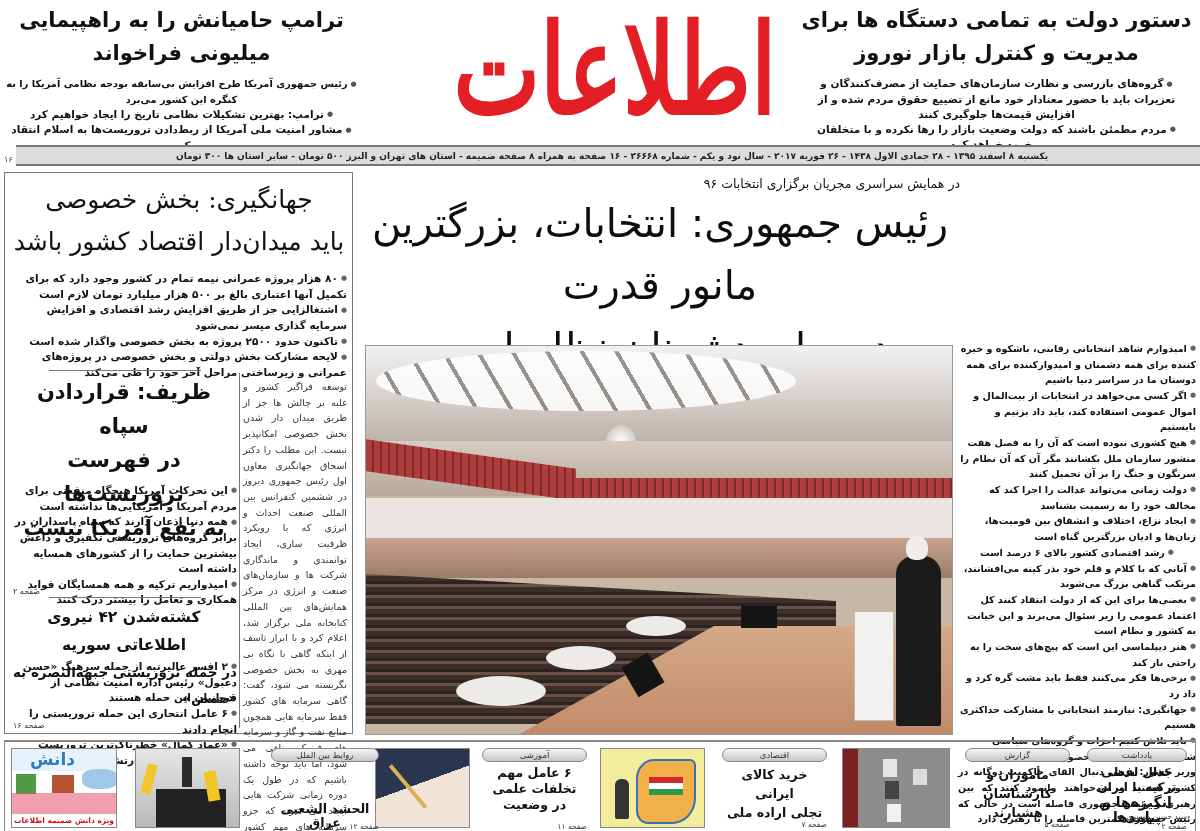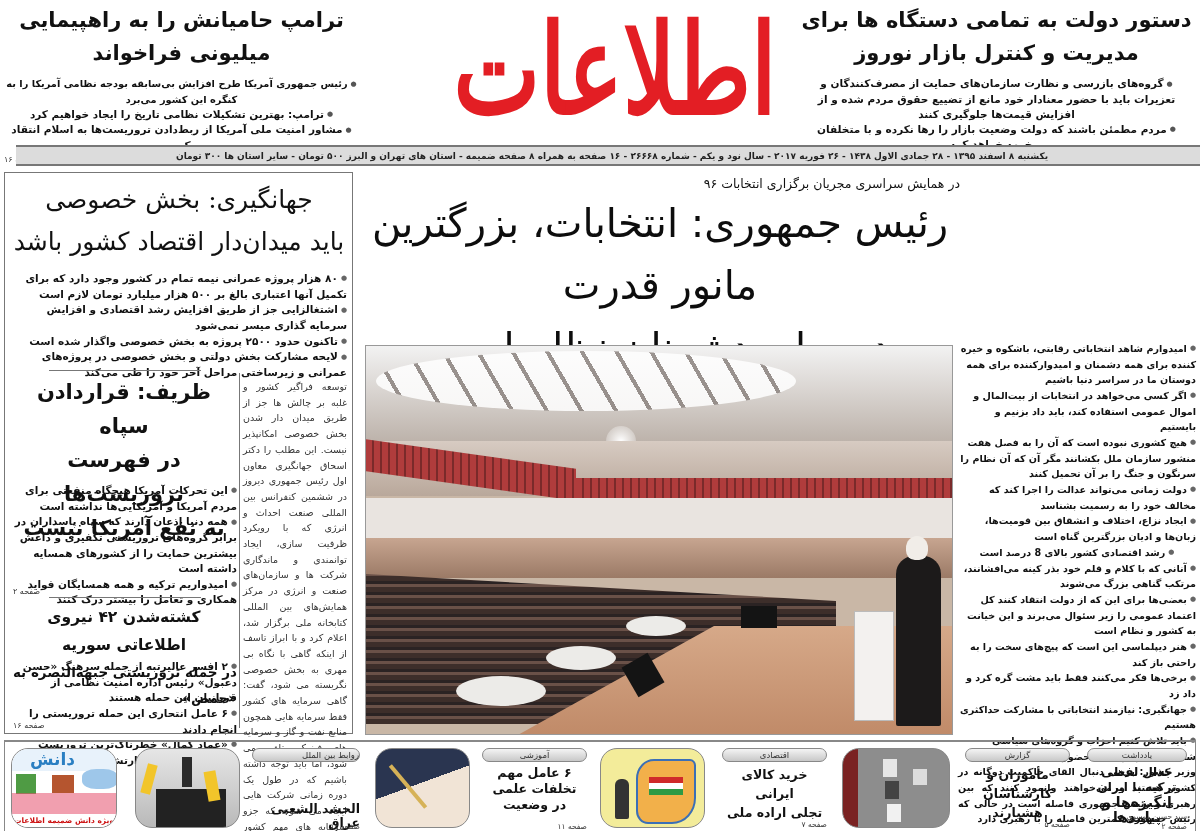--- a/index.html
+++ b/index.html
@@ -46,21 +46,21 @@
   #right-col { position: absolute; left: 958px; top: 341px; width: 238px; }
   #right-col .bullets li { font-size: 9.6px; line-height: 15.6px; }
 
   
   #bottom-band { position: absolute; left: 4px; top: 740px; width: 1192px; height: 91px; border-top: 2px solid #888; border-left: 1px solid #888; border-right: 1px solid #888; }
   .teaser { position: absolute; top: 6px; height: 83px; text-align: center; }
   .t-label { display: block; margin: 0 auto 3px; width: 100%; height: 14px; border: 1px solid #888; border-radius: 8px; background: linear-gradient(#f4f4f4, #c8c8c8); font-size: 8.5px; line-height: 12px; color: #333; }
   .t-head { font-weight: bold; font-size: 12.5px; line-height: 19px; color: #111; }
   .t-page { position: absolute; right: 0; bottom: 2px; font-size: 7.5px; color: #333; }
   .t-author { position: absolute; right: 0; bottom: 12px; font-size: 7.5px; color: #333; }
-  .thumb { position: absolute; top: 6px; height: 80px; border: 1px solid #888; border-radius: 17px; overflow: hidden; }
+  .thumb { position: absolute; top: 6px; height: 80px; border: 1px solid #888; border-radius: 0; overflow: hidden; }
 </style>
 </head>
 <body>
 
 <div class="top-story" style="right:6px; width:395px;">
   <div class="h">دستور دولت به تمامی دستگاه ها برای</div>
   <div class="h">مدیریت و کنترل بازار نوروز</div>
   <ul>
     <li>گروه‌های بازرسی و نظارت سازمان‌های حمایت از مصرف‌کنندگان و تعزیرات باید با حضور معنادار خود مانع از تضییع حقوق مردم شده و از افزایش قیمت‌ها جلوگیری کنند</li>
     <li>مردم مطمئن باشند که دولت وضعیت بازار را رها نکرده و با متخلفان برخورد خواهد کرد</li>
@@ -122,21 +122,21 @@
   <div class="ph" style="left:375px;top:260px;width:36px;height:22px;background:#141414;"></div>
 </div>
 
 <div id="right-col">
   <ul class="bullets">
     <li>امیدوارم شاهد انتخاباتی رقابتی، باشکوه و خیره کننده برای همه دشمنان و امیدوارکننده برای همه دوستان ما در سراسر دنیا باشیم</li>
     <li>اگر کسی می‌خواهد در انتخابات از بیت‌المال و اموال عمومی استفاده کند، باید داد بزنیم و بایستیم</li>
     <li>هیچ کشوری نبوده است که آن را به فصل هفت منشور سازمان ملل بکشانند مگر آن که آن نظام را سرنگون و جنگ را بر آن تحمیل کنند</li>
     <li>دولت زمانی می‌تواند عدالت را اجرا کند که مخالف خود را به رسمیت بشناسد</li>
     <li>ایجاد نزاع، اختلاف و انشقاق بین قومیت‌ها، زبان‌ها و ادیان بزرگترین گناه است</li>
-    <li style="text-align:center;">رشد اقتصادی کشور بالای 8 درصد است</li>
+    <li style="text-align:center;">رشد اقتصادی کشور بالای ۶ درصد است</li>
     <li>آنانی که با کلام و قلم خود بذر کینه می‌افشانند، مرتکب گناهی بزرگ می‌شوند</li>
     <li>بعضی‌ها برای این که از دولت انتقاد کنند کل اعتماد عمومی را زیر سئوال می‌برند و این خیانت به کشور و نظام است</li>
     <li>هنر دیپلماسی این است که پیچ‌های سخت را به راحتی باز کند</li>
     <li>برخی‌ها فکر می‌کنند فقط باید مشت گره کرد و داد زد</li>
     <li>جهانگیری: نیازمند انتخاباتی با مشارکت حداکثری هستیم</li>
     <li>باید تلاش کنیم احزاب و گروه‌های سیاسی شناسنامه‌دار در صحنه حضور فعال داشته باشند</li>
   </ul>
   <div style="font-size:9.6px;font-weight:bold;line-height:15.6px;text-align:justify;">وزیر کشور: برخی دنبال القای حاکمیت دوگانه در کشور هستند و می‌خواهند وانمود کنند که بین رهبری و رئیس جمهوری فاصله است در حالی که رئیس جمهوری کمترین فاصله را با رهبری دارد</div>
 
 </div>
@@ -225,21 +225,21 @@
     <span class="t-label">آموزشی</span>
     <div class="t-head" style="line-height:16px;">۶ عامل مهم</div>
     <div class="t-head" style="line-height:16px;">تخلفات علمی</div>
     <div class="t-head" style="line-height:16px;">در وضعیت</div>
     <div class="t-page" style="bottom:0;">صفحه ۱۱</div>
   </div>
   <div class="thumb" style="right:725px;width:95px;background:linear-gradient(160deg,#2a3550 0 45%,#f1e4d6 45% 100%);">
     <div class="ph" style="left:30px;top:10px;width:4px;height:55px;background:#d6b257;transform:rotate(-40deg);"></div>
   </div>
 
-  <div class="teaser" style="right:835px;width:108px;text-align:right;">
+  <div class="teaser" style="right:816px;width:108px;">
     <span class="t-label">روابط بین الملل</span>
     <div class="t-head" style="line-height:14px;margin-top:40px;">الحشد الشعبی عراق</div>
     <div class="t-head" style="line-height:16px;">سدی محکم</div>
     <div class="t-head" style="line-height:16px;">مقابل داعش</div>
     <div class="t-page" style="bottom:0;">صفحه ۱۲</div>
   </div>
   <div class="thumb" style="right:955px;width:105px;background:linear-gradient(#e6e6e6,#b9b9b9);">
     <div class="ph" style="left:20px;top:40px;width:70px;height:38px;background:#222;"></div>
     <div class="ph" style="left:8px;top:15px;width:10px;height:30px;background:#f2c52a;transform:rotate(15deg);"></div>
     <div class="ph" style="left:70px;top:22px;width:12px;height:30px;background:#f2c52a;transform:rotate(-10deg);"></div>

